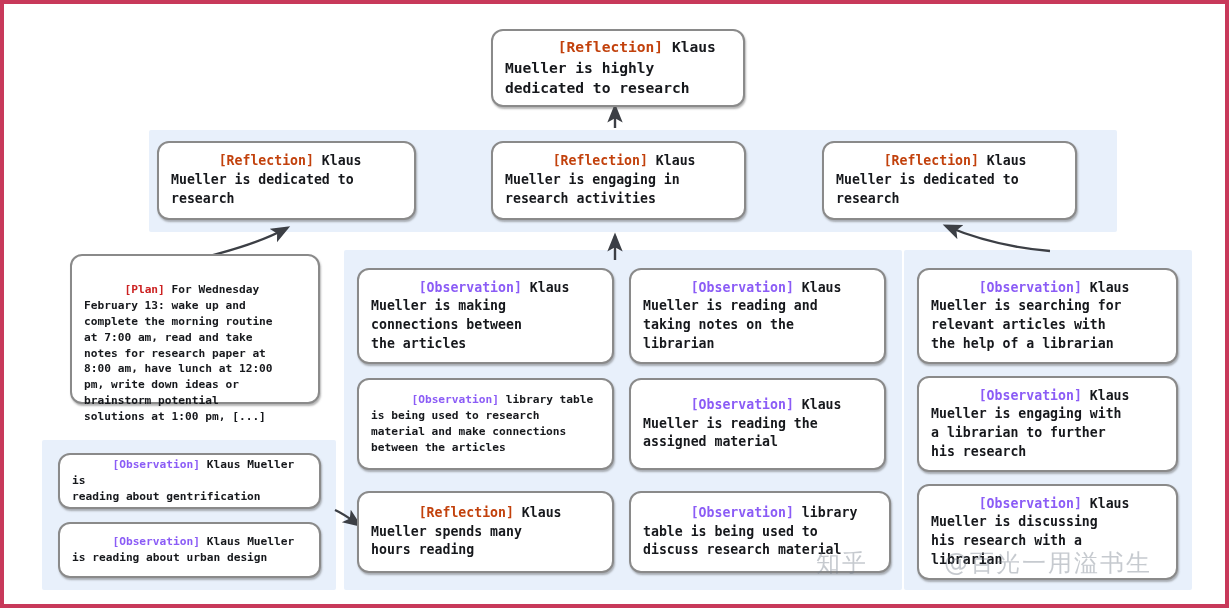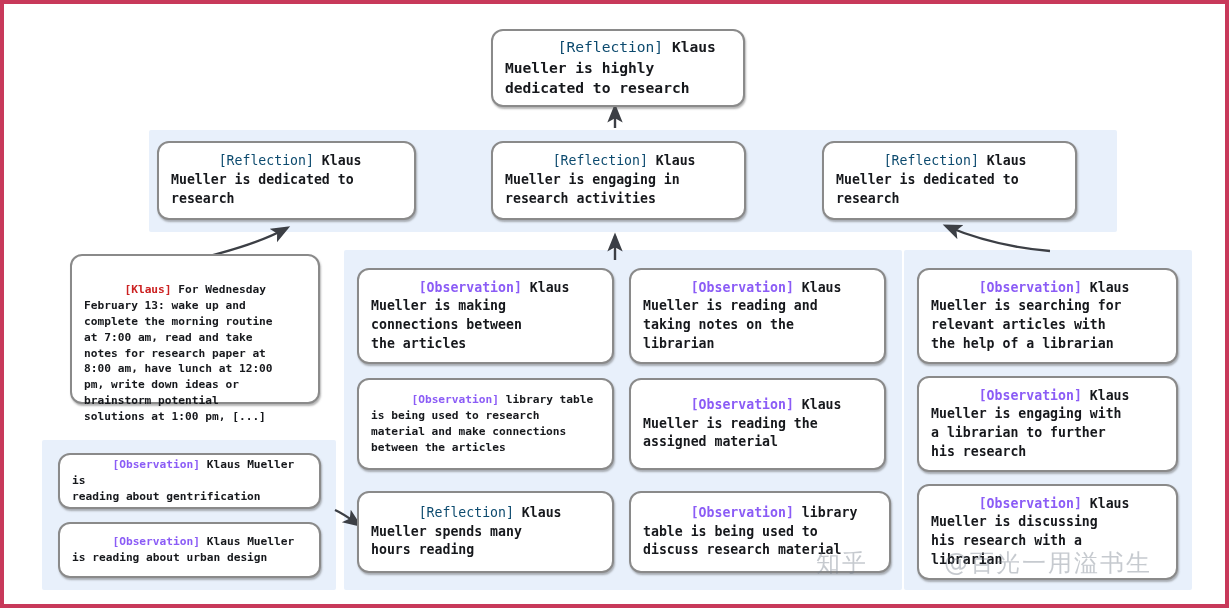--- a/index.html
+++ b/index.html
@@ -40,21 +40,21 @@
   }
   .node .txt {
     font-family: "DejaVu Sans Mono", "Liberation Mono", monospace;
     font-weight: bold;
     color: #16181c;
     line-height: 1.42;
     white-space: pre-wrap;
     word-break: normal;
   }
 
-  .tag-reflection { color: #0c4a6e; font-weight: normal; }
+  .tag-reflection { color: #c2410c; font-weight: bold; }
   .tag-observation { color: #8b5cf6; font-weight: bold; }
   .tag-plan { color: #cc2222; font-weight: bold; }
 
   .s15 .txt { font-size: 14.6px; }
   .s13 .txt { font-size: 13.2px; }
   .s11 .txt { font-size: 11.2px; }
 
   .node.top-align { align-items: flex-start; }
 
   
@@ -137,21 +137,21 @@
   <div class="node s13" style="left:818px; top:137px; width:255px; height:79px;">
     <div class="txt">
       <span class="tag-reflection">[Reflection]</span><span> Klaus
 Mueller is dedicated to
 research</span>
     </div>
   </div>
 
   <div class="node s11 top-align" style="left:66px; top:250px; width:250px; height:150px; padding-top:10px;">
     <div class="txt">
-      <span class="tag-plan">[Klaus]</span><span> For Wednesday
+      <span class="tag-plan">[Plan]</span><span> For Wednesday
 February 13: wake up and
 complete the morning routine
 at 7:00 am, read and take
 notes for research paper at
 8:00 am, have lunch at 12:00
 pm, write down ideas or
 brainstorm potential
 solutions at 1:00 pm, [...]</span>
     </div>
   </div>

